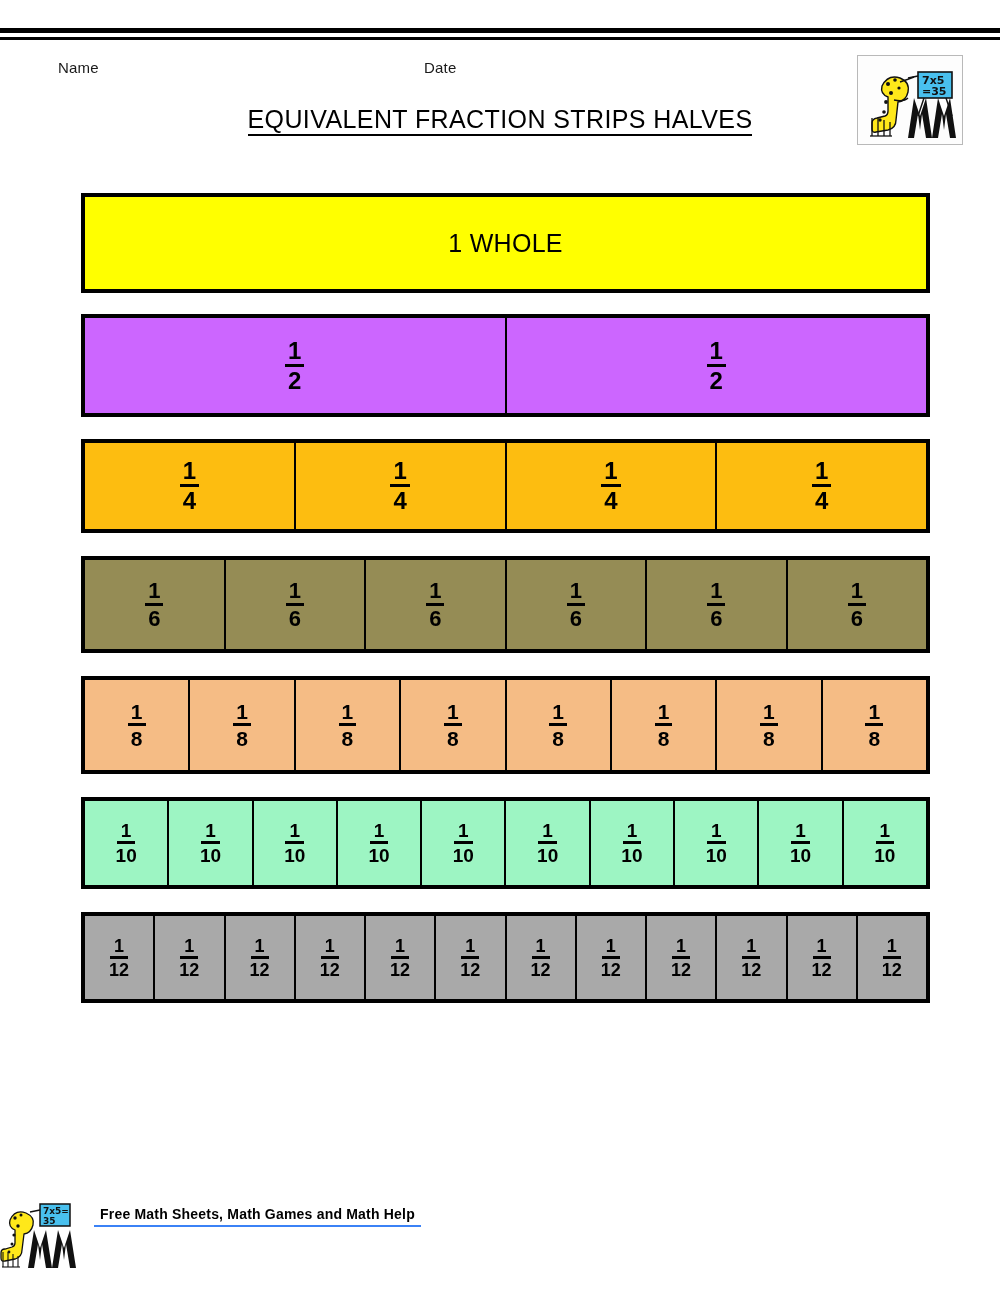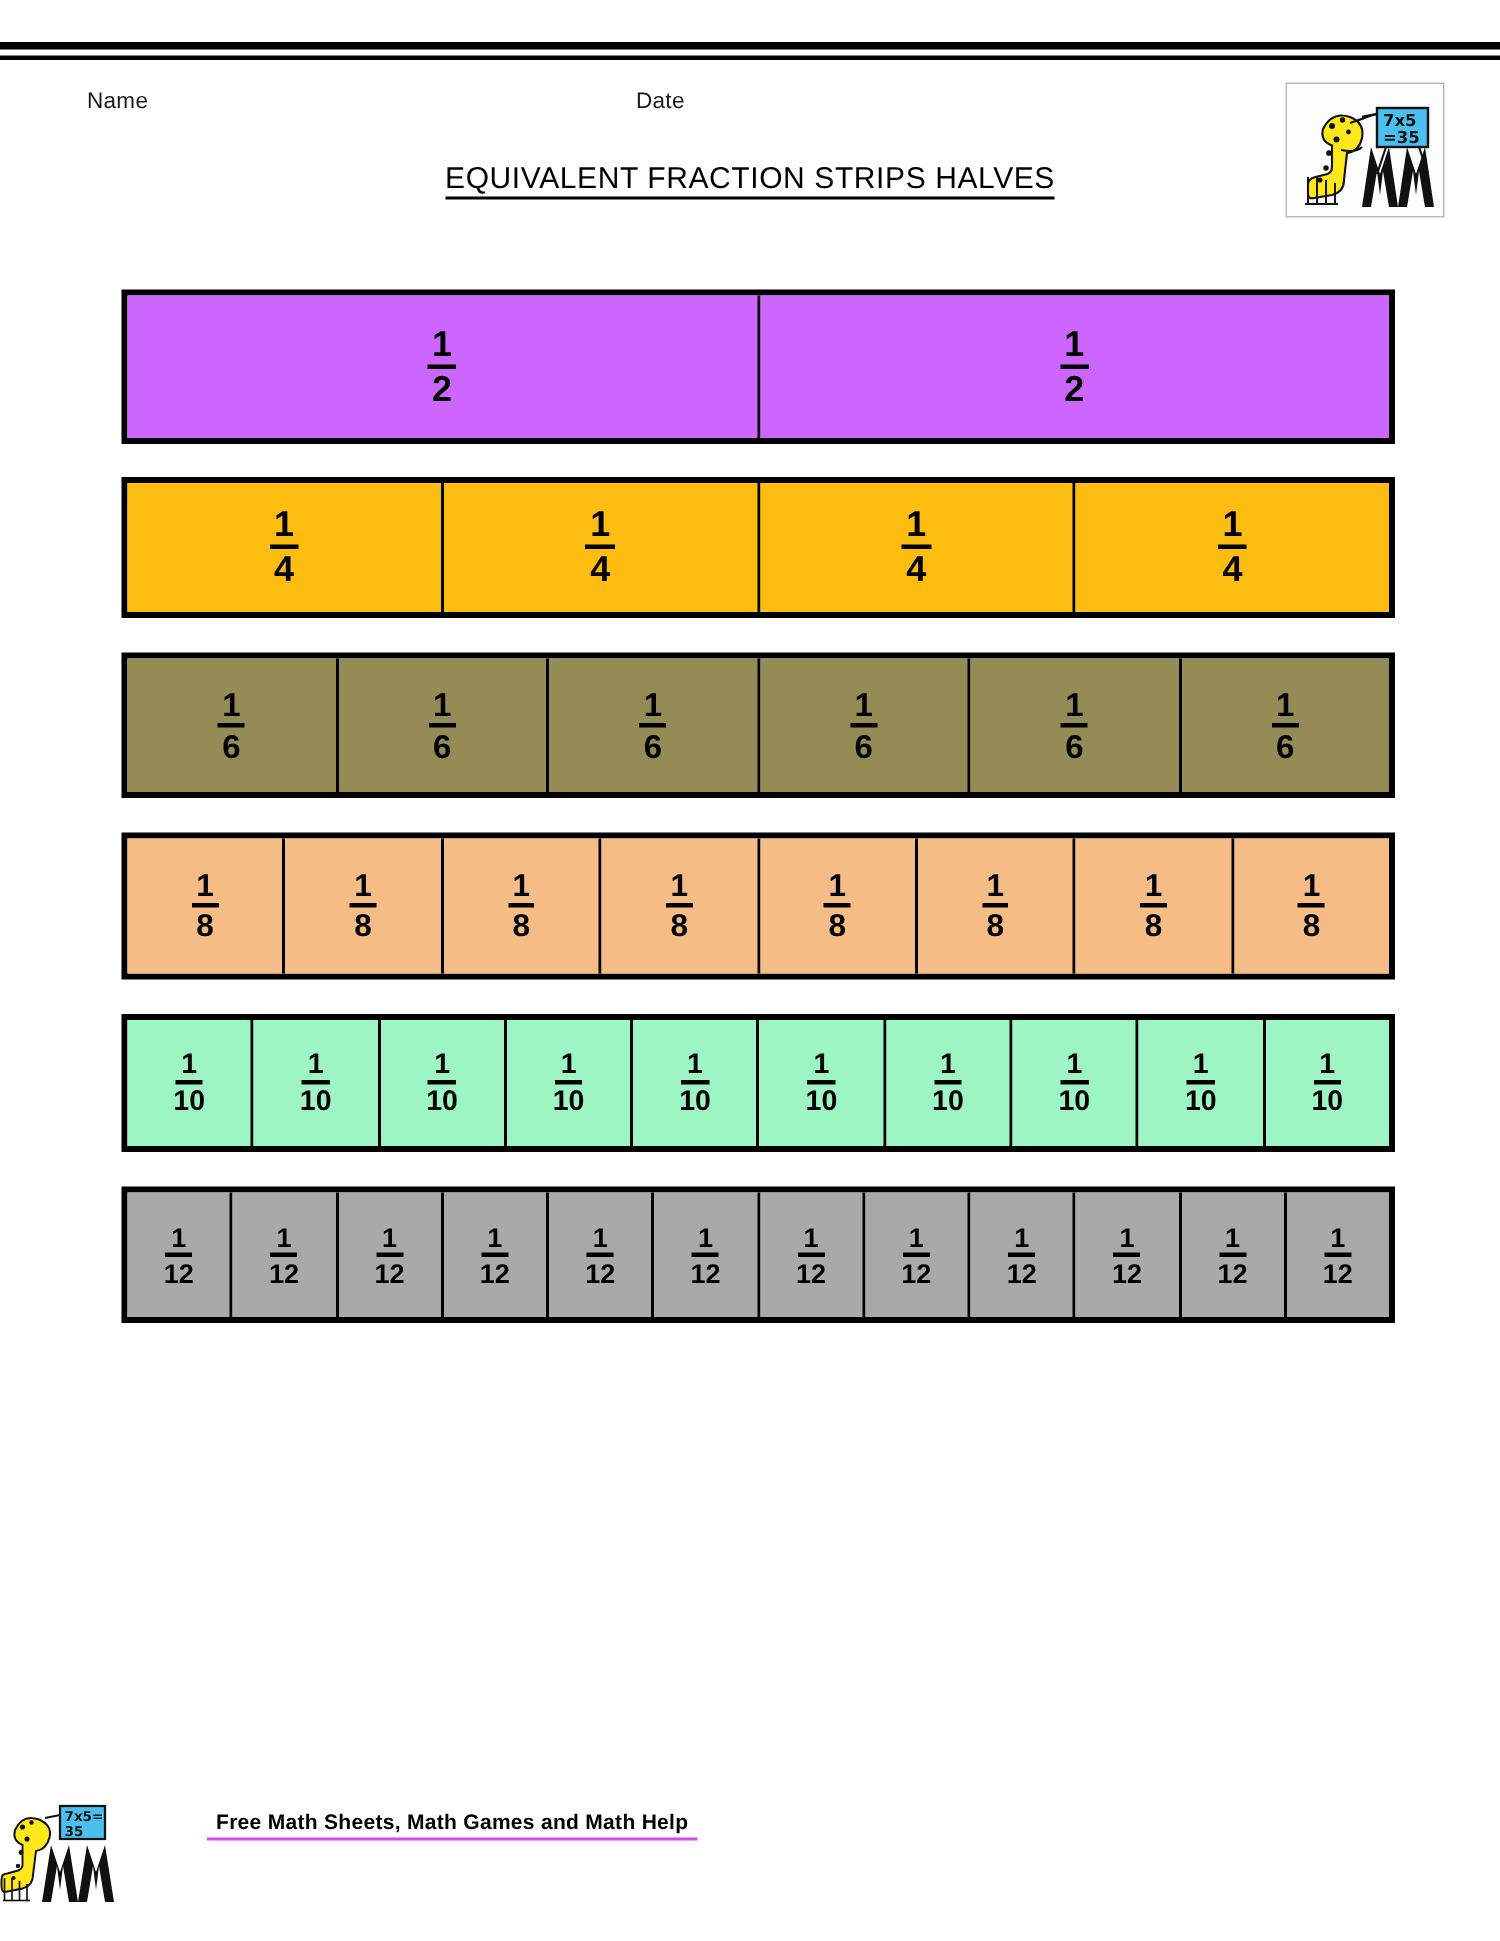--- a/index.html
+++ b/index.html
@@ -50,21 +50,21 @@
   .meta-name { left: 58px; }
   .meta-date { left: 412px; margin-left: 12px; }
 
   
   .page-title {
     position: absolute;
     top: 100px;
     left: 0;
     width: 1000px;
     text-align: center;
-    font-size: 20px;
+    font-size: 25px;
     line-height: 38px;
     letter-spacing: .4px;
     white-space: nowrap;
   }
   .page-title .title-text {
     border-bottom: 2px solid #000;
     padding-bottom: 1px;
   }
 
   
@@ -166,23 +166,22 @@
     flex-direction: column;
     align-items: flex-start;
     margin-left: 2px;
     padding-top: 10px;
   }
   .footer-tagline {
     font-size: 14px;
     font-weight: bold;
     letter-spacing: .2px;
     padding: 0 6px 3px 6px;
-    border-bottom: 2px solid #d946ef;
+    border-bottom: 2px solid #3b82f6;
     white-space: nowrap;
-    margin-left: 44px;
   }
   .footer-domain {
     margin-top: 2px;
     margin-left: -78px;
     font-size: 33px;
     font-weight: bold;
     letter-spacing: -.5px;
     white-space: nowrap;
     font-family: "DejaVu Sans", sans-serif;
     -webkit-text-stroke: 0;
@@ -243,20 +242,25 @@
       <line x1="20" y1="62" x2="20" y2="80"></line>
       <line x1="26" y1="64" x2="26" y2="80"></line>
       <line x1="32" y1="66" x2="32" y2="80"></line>
       <line x1="12" y1="80" x2="34" y2="80"></line>
     </g>
   </svg>
 </div>
 
 <div class="strips">
 
+  <div class="strip strip-whole">
+    <div class="cell" style="background: rgb(255, 255, 0);">
+      <span class="whole-label">1 WHOLE</span>
+    </div>
+  </div>
 
   <div class="strip strip-half">
     <div class="cell" style="background: rgb(204, 102, 255);">
         <span class="frac">
           <span class="num">1</span>
           <span class="den">2</span>
         </span>
       </div>
     <div class="cell" style="background: rgb(204, 102, 255);">
         <span class="frac">

